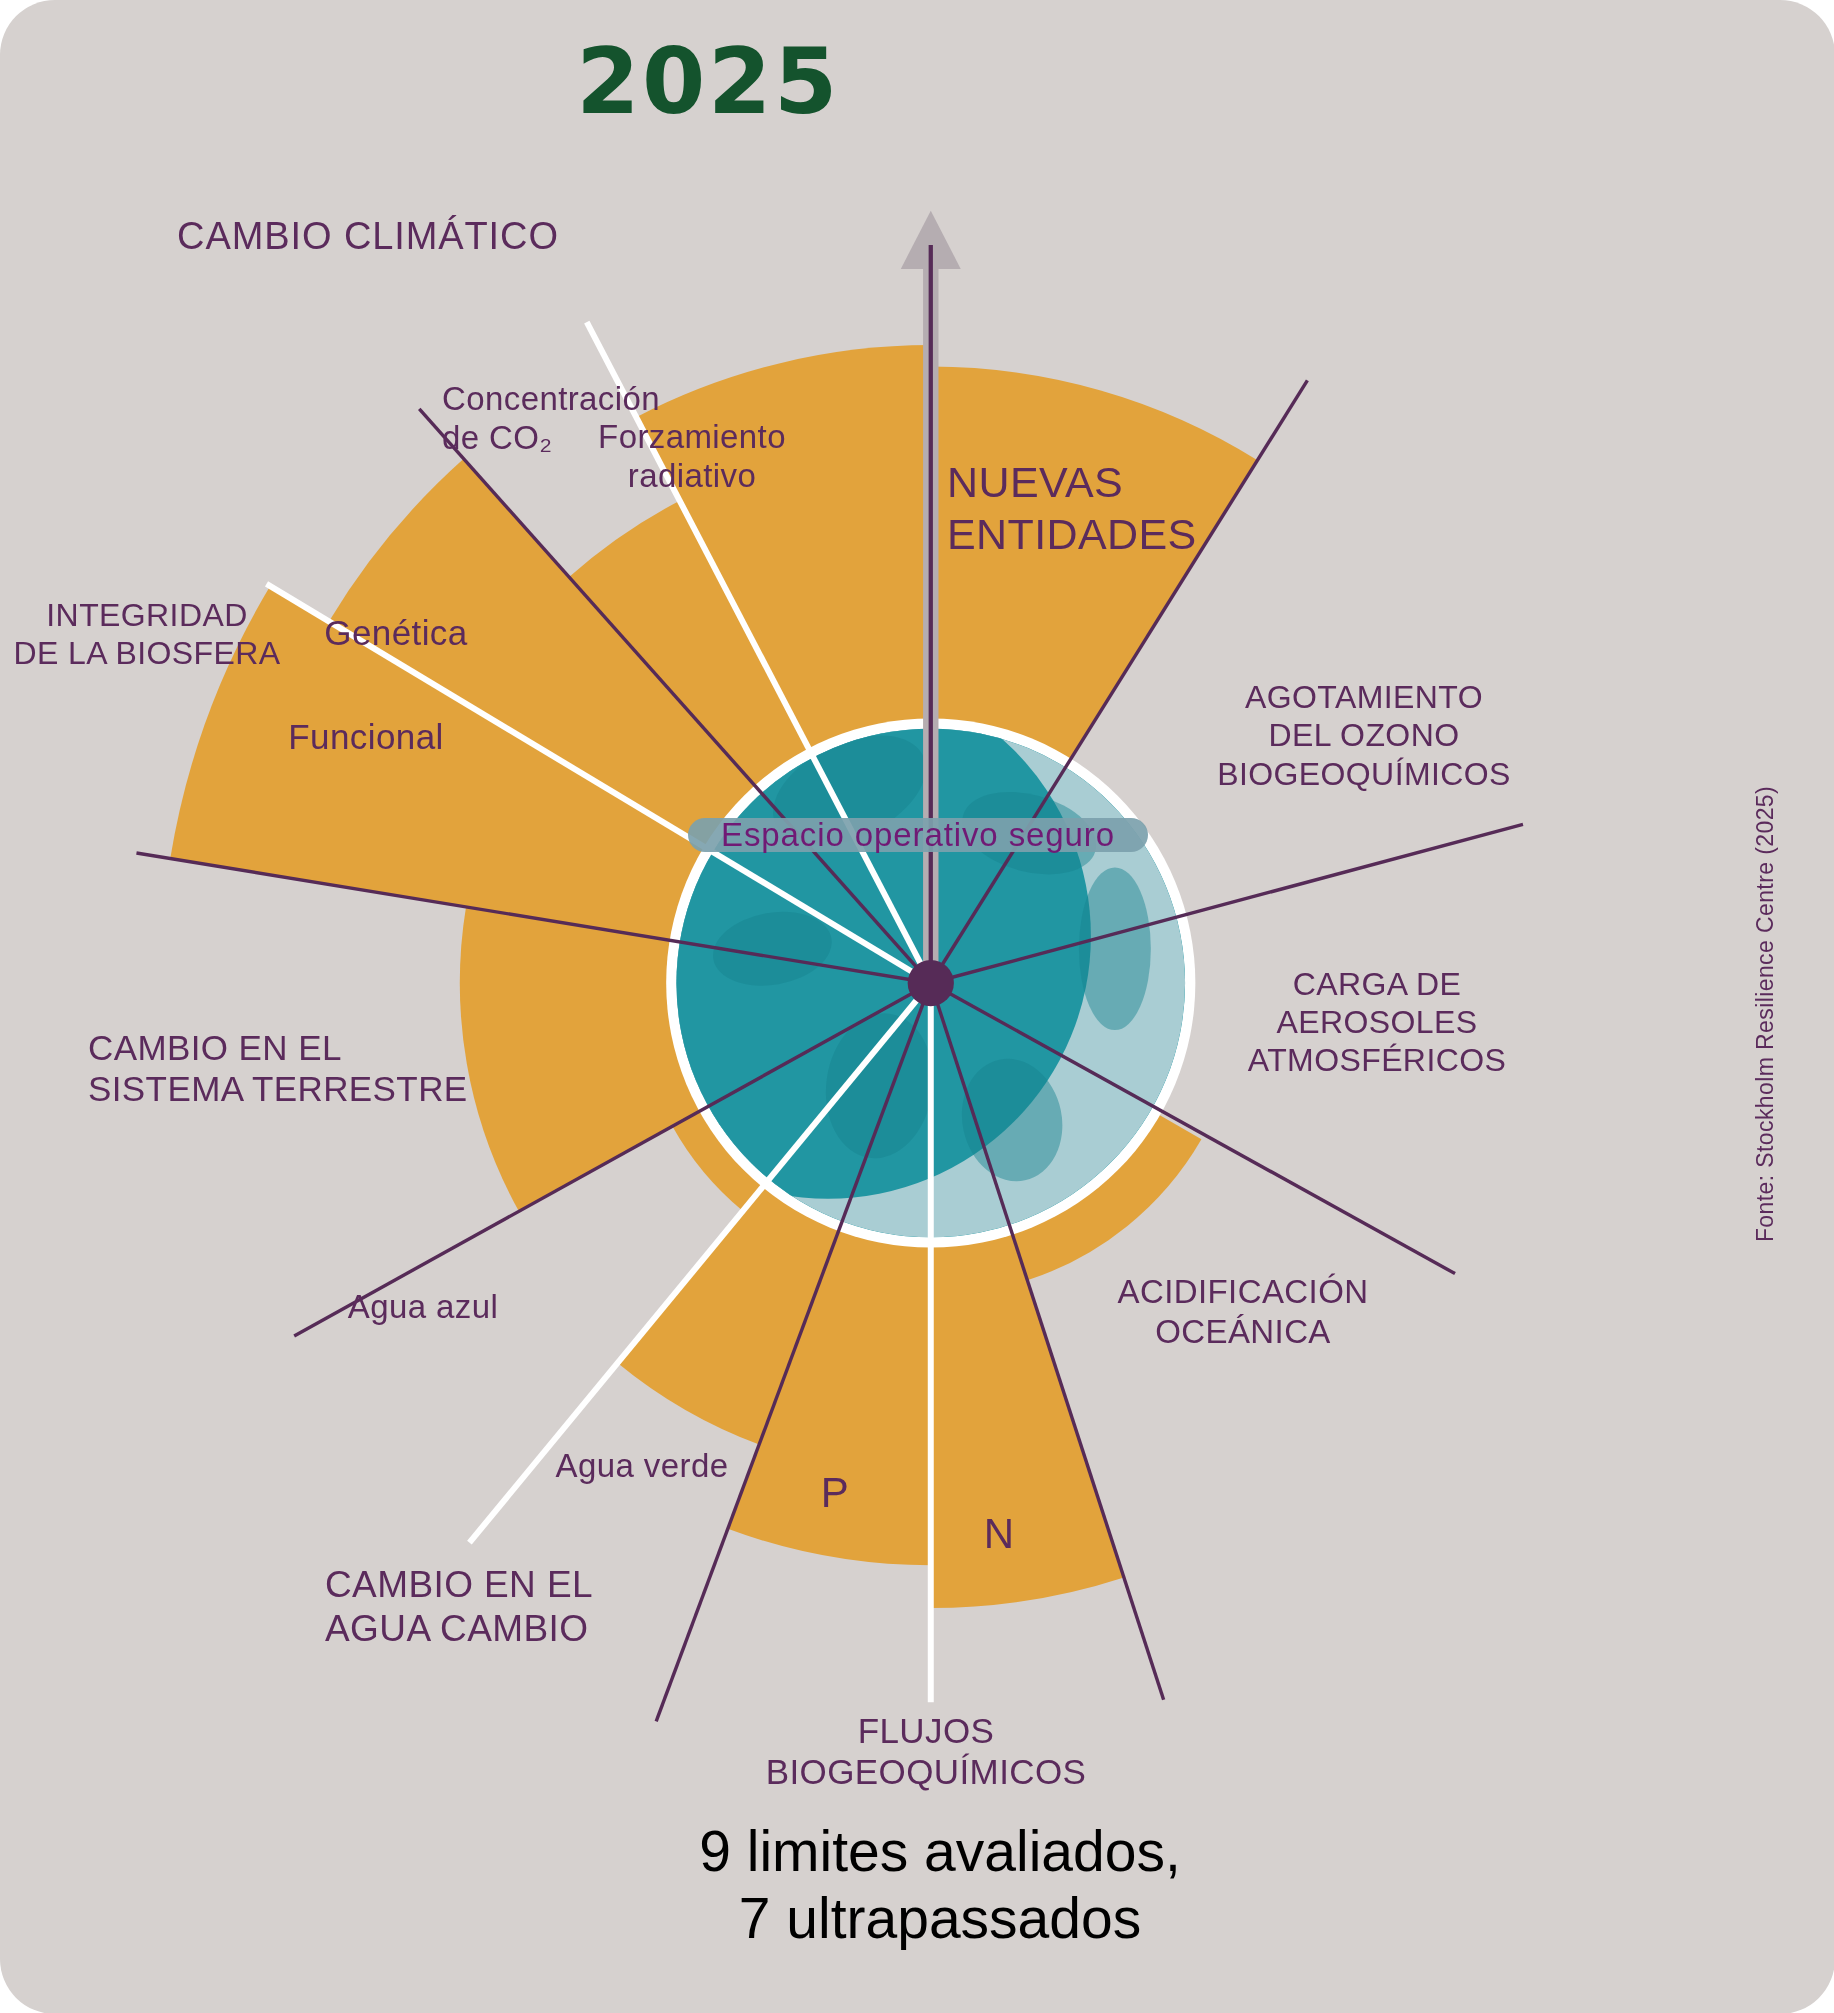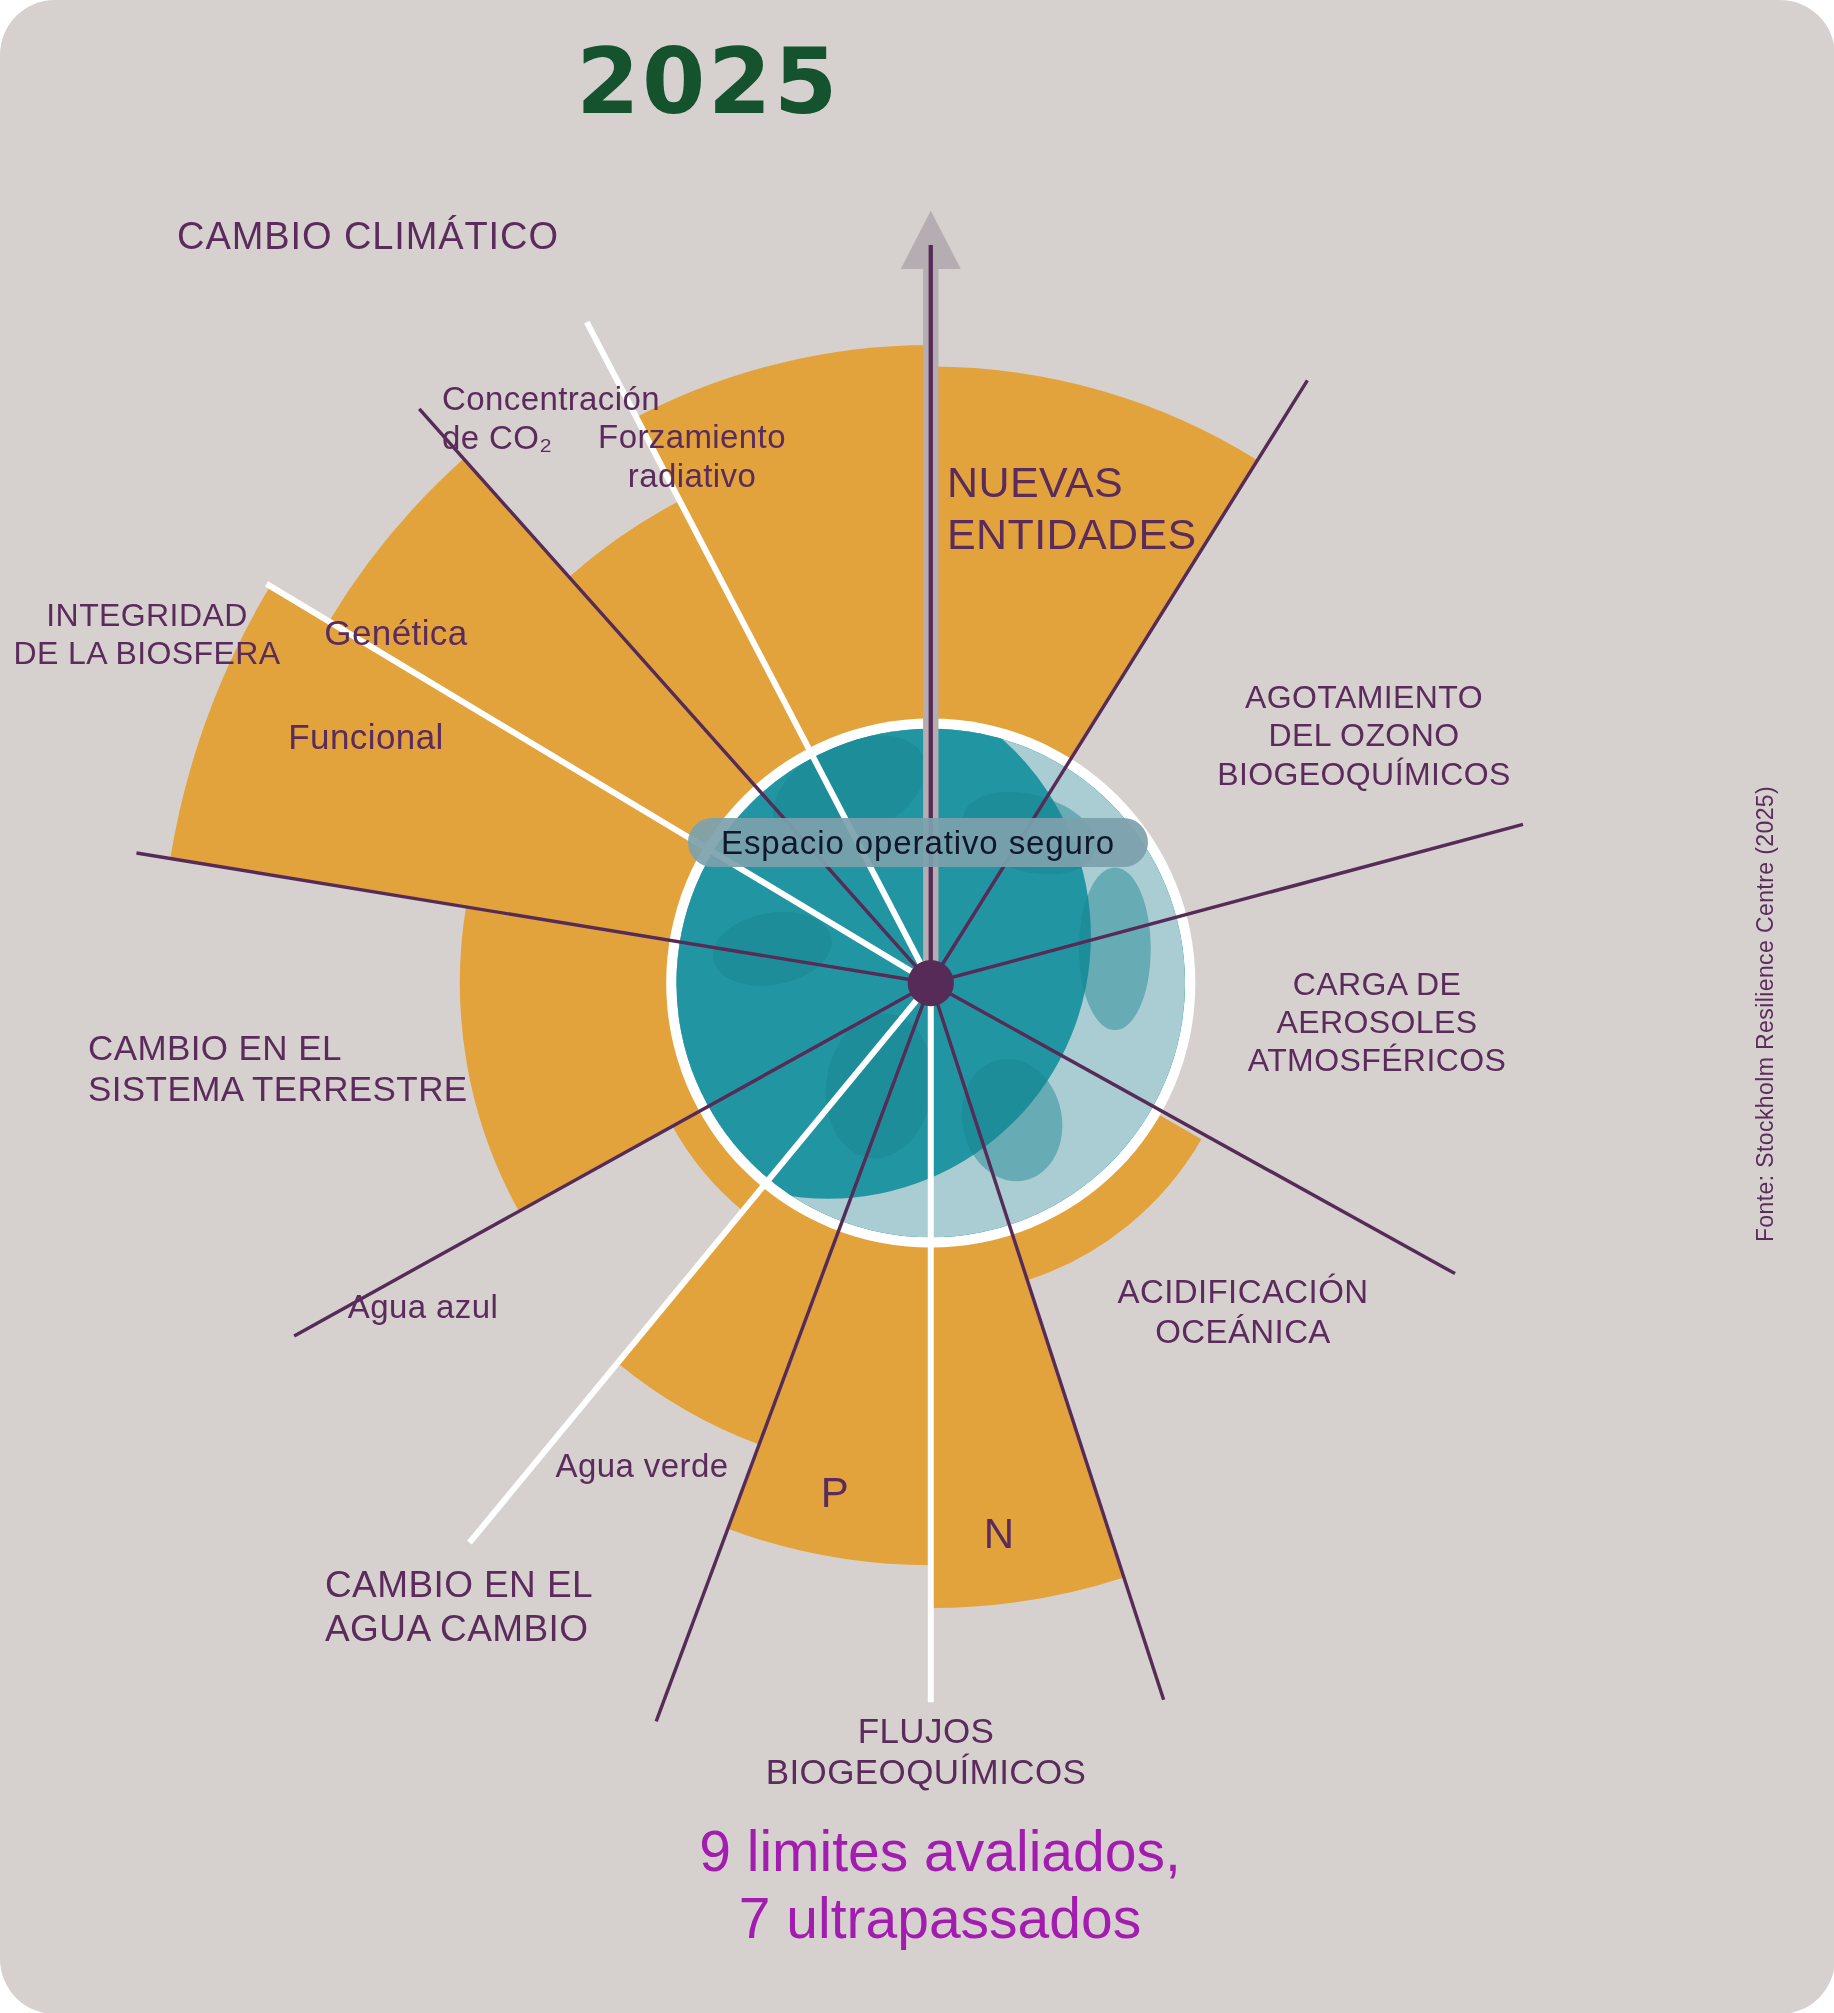--- a/index.html
+++ b/index.html
@@ -11,27 +11,27 @@
   #diagram{position:absolute;left:0;top:0;width:1835px;height:2014px;}
   .lbl{position:absolute;line-height:1.16;letter-spacing:0.4px;}
   .ctr{transform:translateX(-50%);text-align:center;}
   .title{
     position:absolute;left:708px;top:29px;transform:translateX(-50%);
     font-family:"DejaVu Sans",sans-serif;font-size:91px;font-weight:800;
     letter-spacing:2.6px;color:#14532d;
   }
   .pill{
     position:absolute;left:918px;top:818px;transform:translateX(-50%);
-    background:rgba(124,161,173,.92);color:#0f172a;border-radius:26px;
-    height:49px;display:flex;align-items:center;padding:0 33px;
+    background:rgba(124,161,173,.92);color:#701a75;border-radius:26px;
+    height:34px;display:flex;align-items:center;padding:0 33px;
     font-size:33px;white-space:nowrap;letter-spacing:0.9px;
   }
   .footer{
     position:absolute;left:940px;top:1818px;transform:translateX(-50%);
-    font-size:57px;line-height:1.18;text-align:center;color:#a21caf;white-space:nowrap;
+    font-size:57px;line-height:1.18;text-align:center;color:#000000;white-space:nowrap;
   }
   .fonte{
     position:absolute;left:1765px;top:1014px;
     transform:translate(-50%,-50%) rotate(-90deg);
     font-size:23px;letter-spacing:0.4px;white-space:nowrap;color:#5B2B5C;
   }
 </style>
 </head>
 <body>
 

